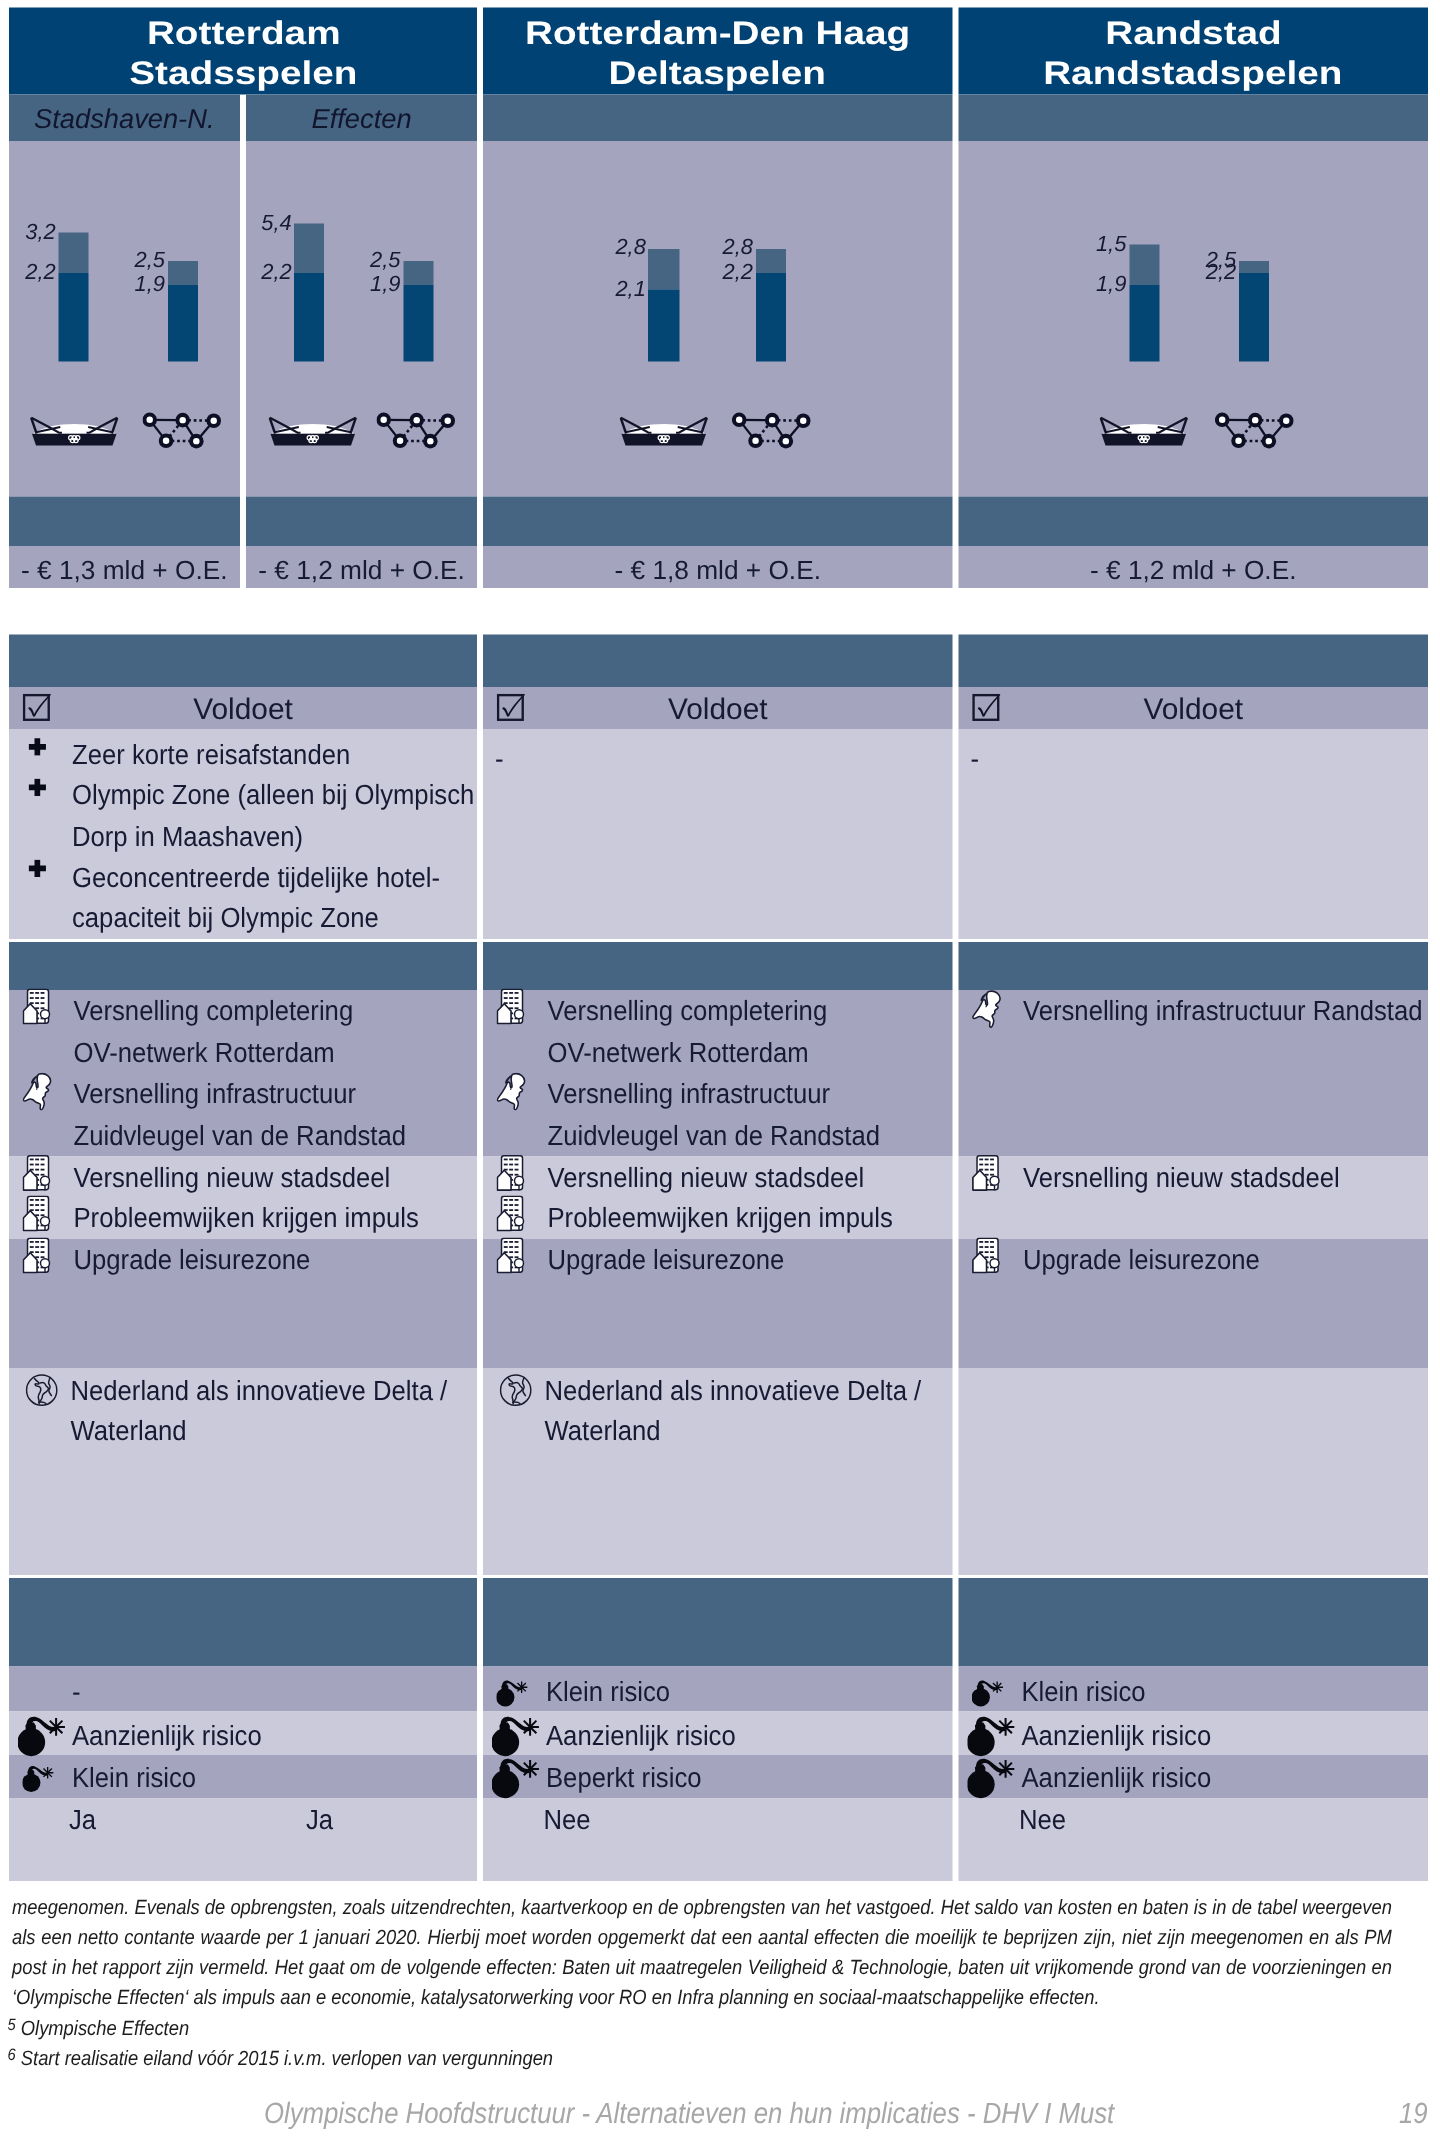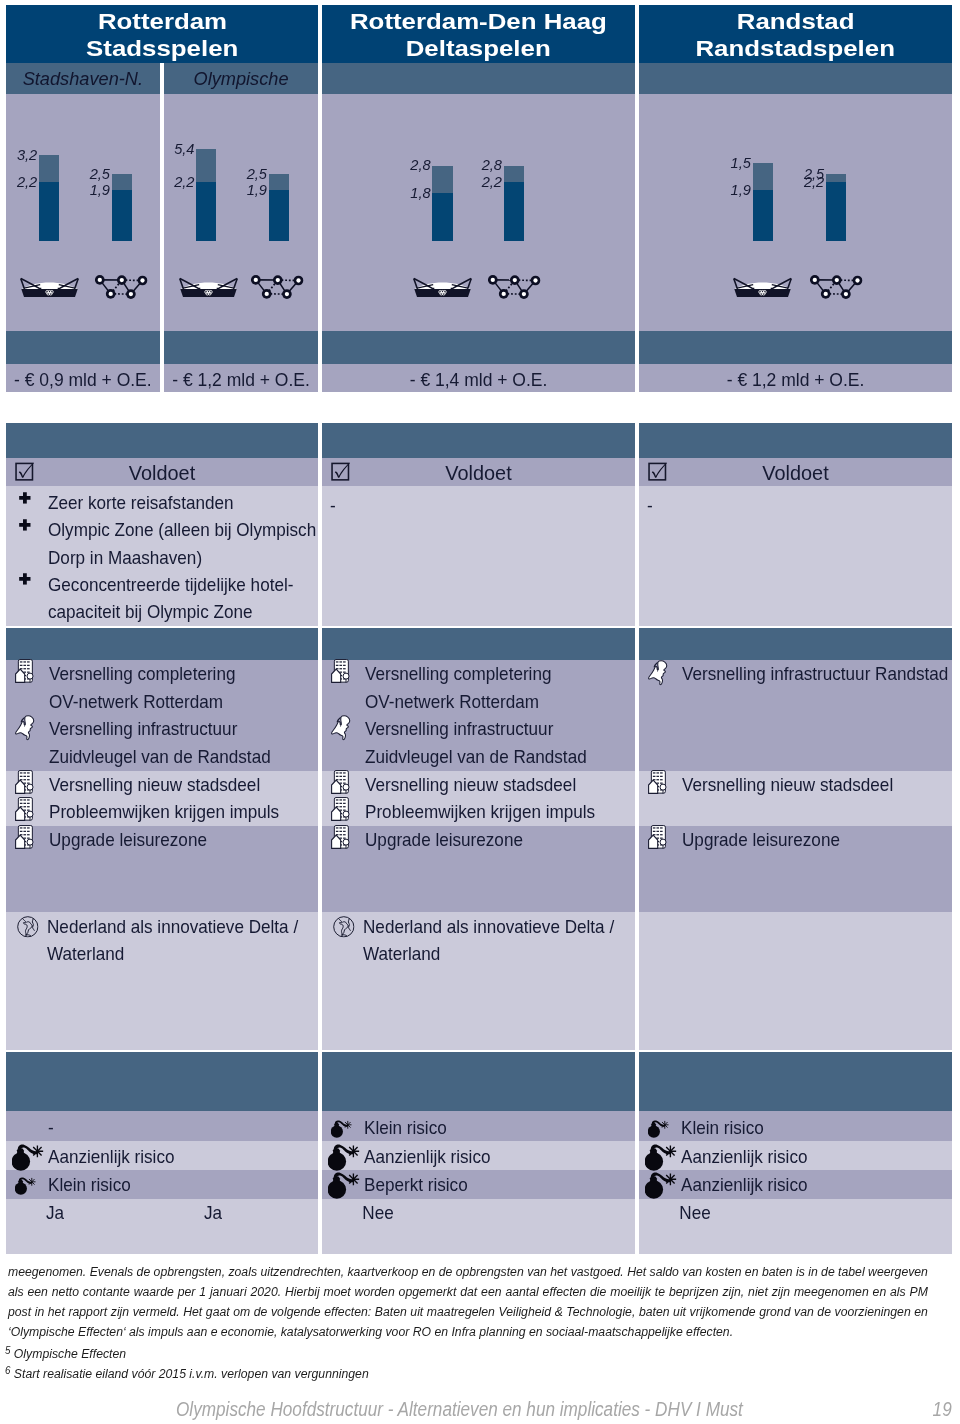--- a/index.html
+++ b/index.html
@@ -185,21 +185,21 @@
 <div class="a hdrbox" style="left:322.0px;top:5.0px;width:313.0px;height:57.5px;"></div>
 <div class="a hdrbox" style="left:639.0px;top:5.0px;width:313.0px;height:57.5px;"></div>
 <div class="a hdrtxt" style="left:6.0px;top:5.0px;width:312.0px;height:57.5px"><span>Rotterdam</span><span>Stadsspelen</span></div>
 <div class="a hdrtxt" style="left:322.0px;top:5.0px;width:313.0px;height:57.5px"><span>Rotterdam-Den Haag</span><span>Deltaspelen</span></div>
 <div class="a hdrtxt" style="left:639.0px;top:5.0px;width:313.0px;height:57.5px"><span>Randstad</span><span>Randstadspelen</span></div>
 <div class="a subbox" style="left:6.0px;top:62.5px;width:153.7px;height:31.0px;"></div>
 <div class="a subbox" style="left:164.1px;top:62.5px;width:153.9px;height:31.0px;"></div>
 <div class="a subbox" style="left:322.0px;top:62.5px;width:313.0px;height:31.0px;"></div>
 <div class="a subbox" style="left:639.0px;top:62.5px;width:313.0px;height:31.0px;"></div>
 <div class="a subtxt" style="left:6.0px;top:62.5px;width:153.7px;height:31.0px">Stadshaven-N.</div>
-<div class="a subtxt" style="left:164.1px;top:62.5px;width:153.9px;height:31.0px">Olympische</div>
+<div class="a subtxt" style="left:164.1px;top:62.5px;width:153.9px;height:31.0px">Effecten</div>
 <div class="a chart" style="left:6.0px;top:93.5px;width:153.7px;height:237.9px;"></div>
 <div class="a chart" style="left:164.1px;top:93.5px;width:153.9px;height:237.9px;"></div>
 <div class="a chart" style="left:322.0px;top:93.5px;width:313.0px;height:237.9px;"></div>
 <div class="a chart" style="left:639.0px;top:93.5px;width:313.0px;height:237.9px;"></div>
 <div class="a bartop" style="left:39.0px;top:154.78px;width:20.2px;height:27.10px"></div>
 <div class="a barbot" style="left:39.0px;top:181.88px;width:20.2px;height:59.62px"></div>
 <div class="a barlbl" style="left:-22.8px;top:146.58px;width:60px">3,2</div>
 <div class="a barlbl" style="left:-22.8px;top:173.68px;width:60px">2,2</div>
 <svg class="a" style="left:19.7px;top:276.4px;width:59.00px;height:21.50px" viewBox="0 0 59 21.5">
     <use href="#ic-stadium"></use>
@@ -221,21 +221,21 @@
 <div class="a bartop" style="left:268.5px;top:173.75px;width:20.2px;height:16.26px"></div>
 <div class="a barbot" style="left:268.5px;top:190.01px;width:20.2px;height:51.49px"></div>
 <div class="a barlbl" style="left:207.0px;top:165.55px;width:60px">2,5</div>
 <div class="a barlbl" style="left:207.0px;top:181.81px;width:60px">1,9</div>
 <svg class="a" style="left:251.4px;top:273.5px;width:52.70px;height:25.40px" viewBox="0 0 52.7 25.4">
     <use href="#ic-network"></use>
   </svg>
 <div class="a bartop" style="left:432.4px;top:165.62px;width:20.2px;height:27.10px"></div>
 <div class="a barbot" style="left:432.4px;top:192.72px;width:20.2px;height:48.78px"></div>
 <div class="a barlbl" style="left:370.6px;top:157.42px;width:60px">2,8</div>
-<div class="a barlbl" style="left:370.6px;top:184.52px;width:60px">1,8</div>
+<div class="a barlbl" style="left:370.6px;top:184.52px;width:60px">2,1</div>
 <svg class="a" style="left:412.5px;top:276.4px;width:59.00px;height:21.50px" viewBox="0 0 59 21.5">
     <use href="#ic-stadium"></use>
   </svg>
 <div class="a bartop" style="left:503.8px;top:165.62px;width:20.2px;height:16.26px"></div>
 <div class="a barbot" style="left:503.8px;top:181.88px;width:20.2px;height:59.62px"></div>
 <div class="a barlbl" style="left:442.0px;top:157.42px;width:60px">2,8</div>
 <div class="a barlbl" style="left:442.0px;top:173.68px;width:60px">2,2</div>
 <svg class="a" style="left:487.8px;top:273.5px;width:52.70px;height:25.40px" viewBox="0 0 52.7 25.4">
     <use href="#ic-network"></use>
   </svg>
@@ -250,23 +250,23 @@
 <div class="a barbot" style="left:826.0px;top:181.88px;width:20.2px;height:59.62px"></div>
 <div class="a barlbl" style="left:764.2px;top:165.55px;width:60px">2,5</div>
 <div class="a barlbl" style="left:764.2px;top:173.68px;width:60px">2,2</div>
 <svg class="a" style="left:810.0px;top:273.5px;width:52.70px;height:25.40px" viewBox="0 0 52.7 25.4">
     <use href="#ic-network"></use>
   </svg>
 <div class="a band" style="left:6.0px;top:331.4px;width:153.7px;height:33.0px;"></div>
 <div class="a band" style="left:164.1px;top:331.4px;width:153.9px;height:33.0px;"></div>
 <div class="a band" style="left:322.0px;top:331.4px;width:313.0px;height:33.0px;"></div>
 <div class="a band" style="left:639.0px;top:331.4px;width:313.0px;height:33.0px;"></div>
-<div class="a cost" style="left:6.0px;top:364.4px;width:153.7px;height:28.0px">- € 0,9 mld + O.E.</div>
+<div class="a cost" style="left:6.0px;top:364.4px;width:153.7px;height:28.0px">- € 1,3 mld + O.E.</div>
 <div class="a cost" style="left:164.1px;top:364.4px;width:153.9px;height:28.0px">- € 1,2 mld + O.E.</div>
-<div class="a cost" style="left:322.0px;top:364.4px;width:313.0px;height:28.0px">- € 1,4 mld + O.E.</div>
+<div class="a cost" style="left:322.0px;top:364.4px;width:313.0px;height:28.0px">- € 1,8 mld + O.E.</div>
 <div class="a cost" style="left:639.0px;top:364.4px;width:313.0px;height:28.0px">- € 1,2 mld + O.E.</div>
 <div class="a band" style="left:6.0px;top:423.4px;width:312.0px;height:34.6px;"></div>
 <div class="a band" style="left:322.0px;top:423.4px;width:313.0px;height:34.6px;"></div>
 <div class="a band" style="left:639.0px;top:423.4px;width:313.0px;height:34.6px;"></div>
 <div class="a lil" style="left:6.0px;top:458.0px;width:312.0px;height:28.0px;"></div>
 <div class="a vold" style="left:6.0px;top:458.0px;width:312.0px;height:28.0px;background:transparent">Voldoet</div>
 <svg class="a" style="left:15.2px;top:462.4px;width:19.00px;height:19.00px" viewBox="0 0 20 20">
     <use href="#ic-checkbox"></use>
   </svg>
 <div class="a lil2" style="left:6.0px;top:486.0px;width:312.0px;height:140.0px;"></div>

